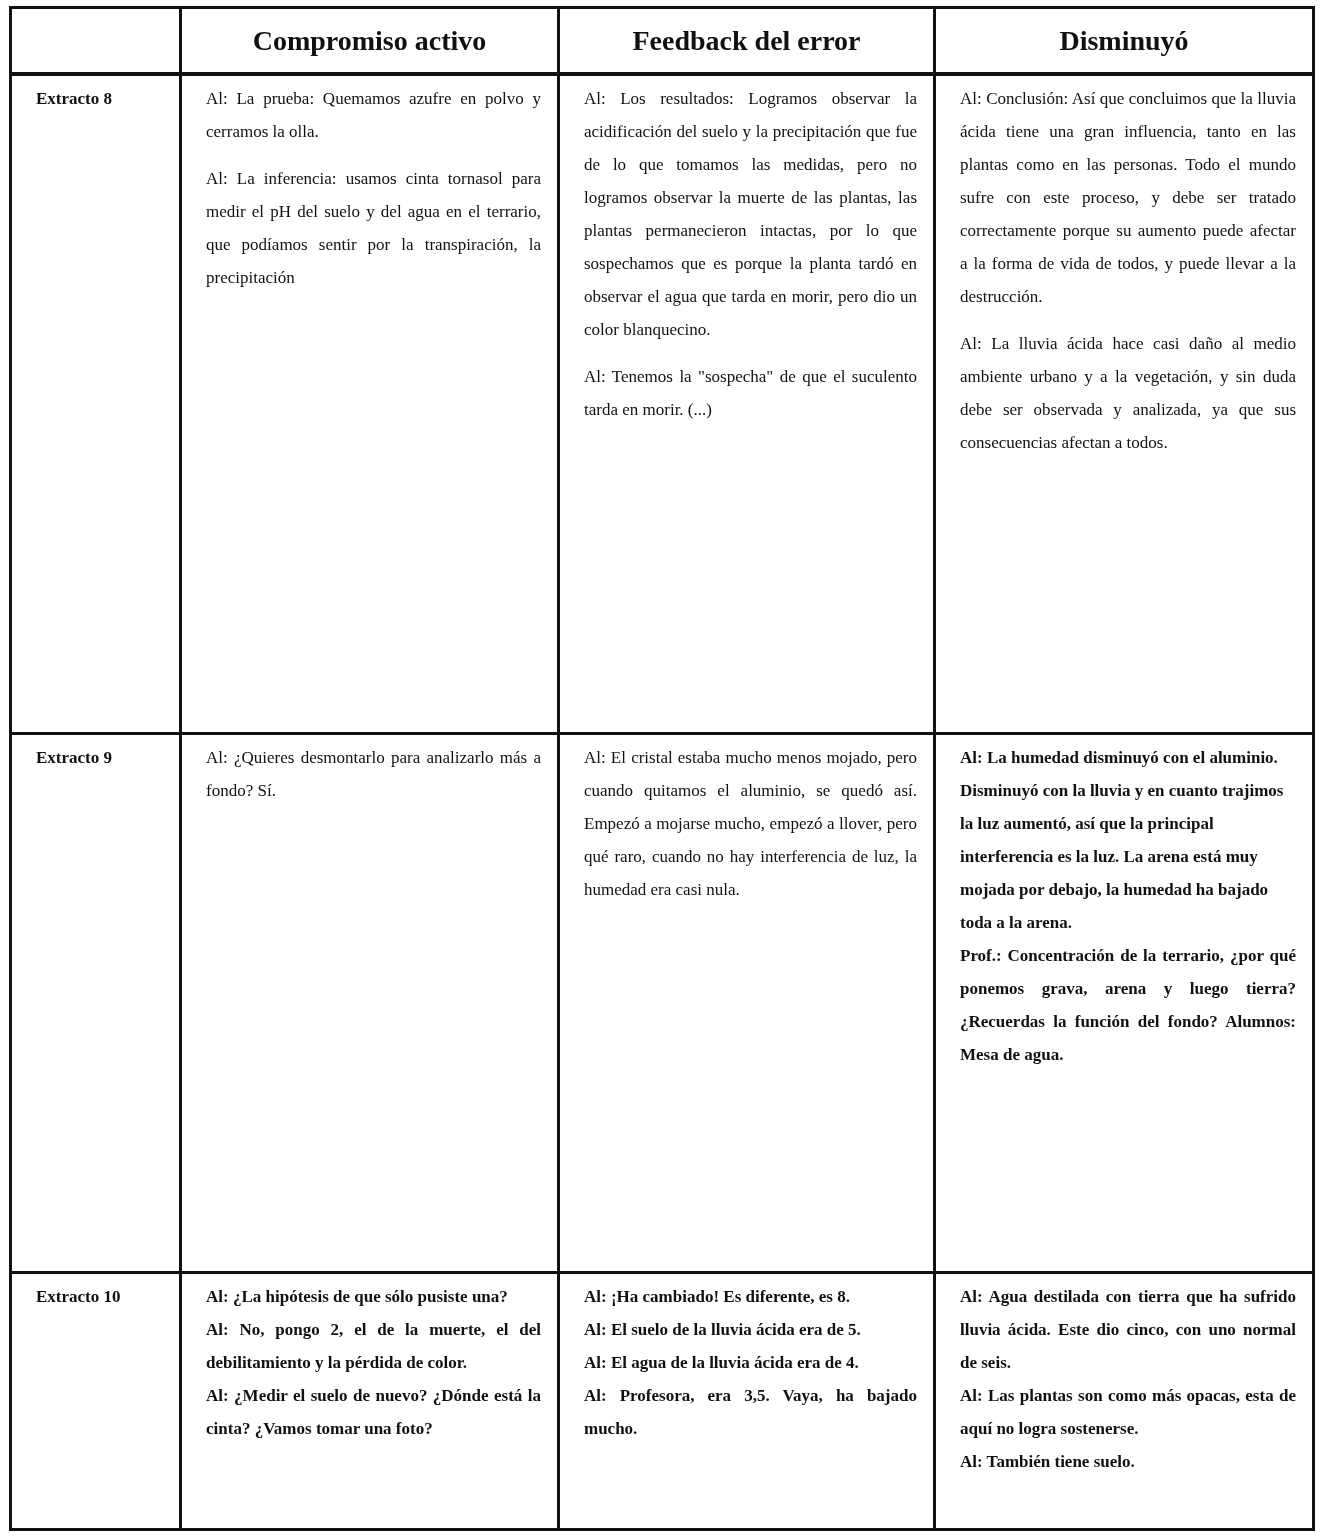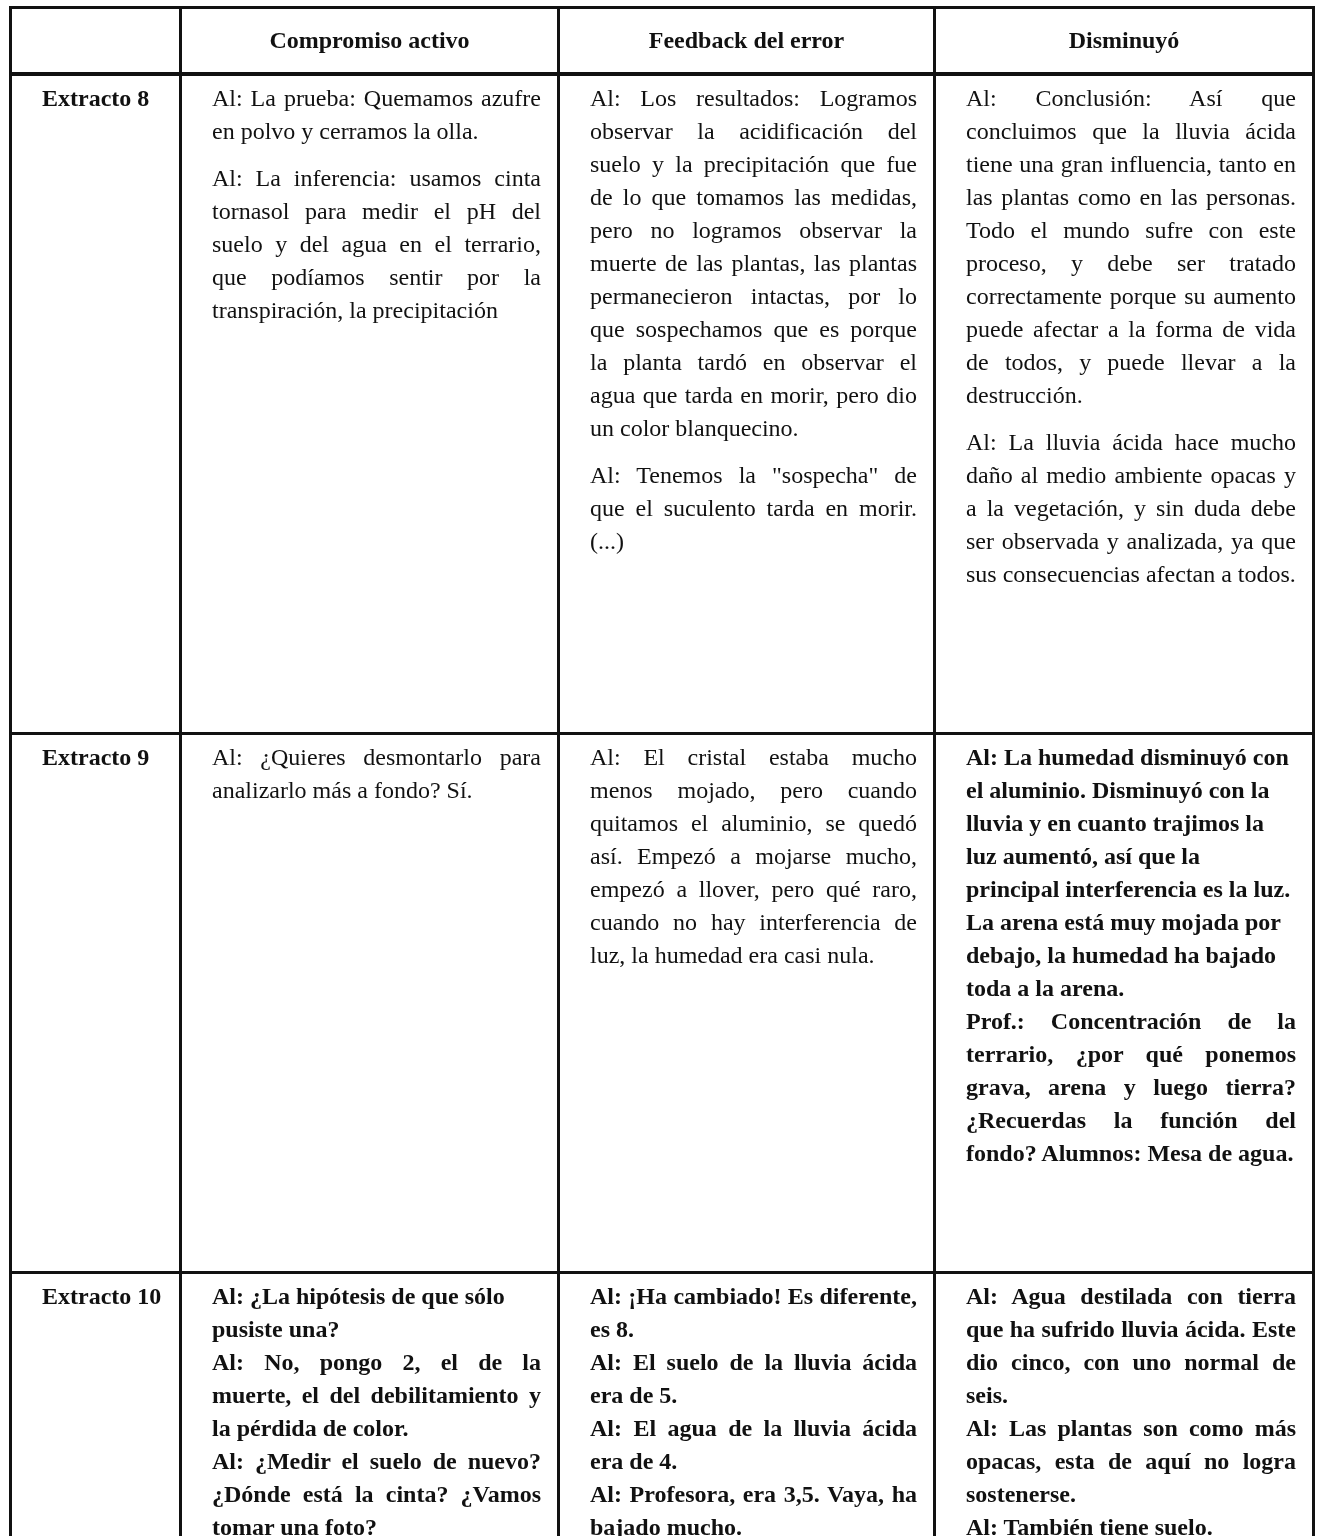--- a/index.html
+++ b/index.html
@@ -8,30 +8,30 @@
       position: absolute; left: 9px; top: 6px;
       border-collapse: collapse;
       table-layout: fixed;
       width: 1303px;
       font-family: "Liberation Serif", "DejaVu Serif", serif;
       color: #111;
     }
     table.doc td, table.doc th {
       border: 3px solid #111;
       vertical-align: top;
-      padding: 6px 16px 10px 30px;
-      font-size: 24px;
+      padding: 6px 16px 10px 24px;
+      font-size: 17px;
       line-height: 33px;
     }
     table.doc th {
       height: 55px;
       vertical-align: middle;
       text-align: center;
       font-weight: bold;
-      font-size: 24px;
+      font-size: 28px;
       padding: 4px 10px;
     }
     table.doc tr.hdr th { border-bottom-width: 4px; }
     col.c0 { width: 170px; }
     col.c1 { width: 378px; }
     col.c2 { width: 376px; }
     col.c3 { width: 379px; }
     td.label { font-weight: bold; text-align: left; padding-left: 16px; padding-right: 8px; }
     td.cell { text-align: justify; }
     p.utt { margin: 0 0 14px 0; }
@@ -66,21 +66,21 @@
       <td class="cell">
         <p class="utt">Al: La prueba: Quemamos azufre en polvo y cerramos la olla.</p>
         <p class="utt">Al: La inferencia: usamos cinta tornasol para medir el pH del suelo y del agua en el terrario, que podíamos sentir por la transpiración, la precipitación</p>
       </td>
       <td class="cell">
         <p class="utt">Al: Los resultados: Logramos observar la acidificación del suelo y la precipitación que fue de lo que tomamos las medidas, pero no logramos observar la muerte de las plantas, las plantas permanecieron intactas, por lo que sospechamos que es porque la planta tardó en observar el agua que tarda en morir, pero dio un color blanquecino.</p>
         <p class="utt">Al: Tenemos la "sospecha" de que el suculento tarda en morir. (...)</p>
       </td>
       <td class="cell">
         <p class="utt">Al: Conclusión: Así que concluimos que la lluvia ácida tiene una gran influencia, tanto en las plantas como en las personas. Todo el mundo sufre con este proceso, y debe ser tratado correctamente porque su aumento puede afectar a la forma de vida de todos, y puede llevar a la destrucción.</p>
-        <p class="utt">Al: La lluvia ácida hace mucho daño al medio ambiente opacas y a la vegetación, y sin duda debe ser observada y analizada, ya que sus consecuencias afectan a todos.</p>
+        <p class="utt">Al: La lluvia ácida hace casi daño al medio ambiente urbano y a la vegetación, y sin duda debe ser observada y analizada, ya que sus consecuencias afectan a todos.</p>
       </td>
     </tr>
 
     <tr class="r9">
       <td class="label">Extracto 9</td>
       <td class="cell">
         <p class="utt">Al: ¿Quieres desmontarlo para analizarlo más a fondo? Sí.</p>
       </td>
       <td class="cell">
         <p class="utt">Al: El cristal estaba mucho menos mojado, pero cuando quitamos el aluminio, se quedó así. Empezó a mojarse mucho, empezó a llover, pero qué raro, cuando no hay interferencia de luz, la humedad era casi nula.</p>

